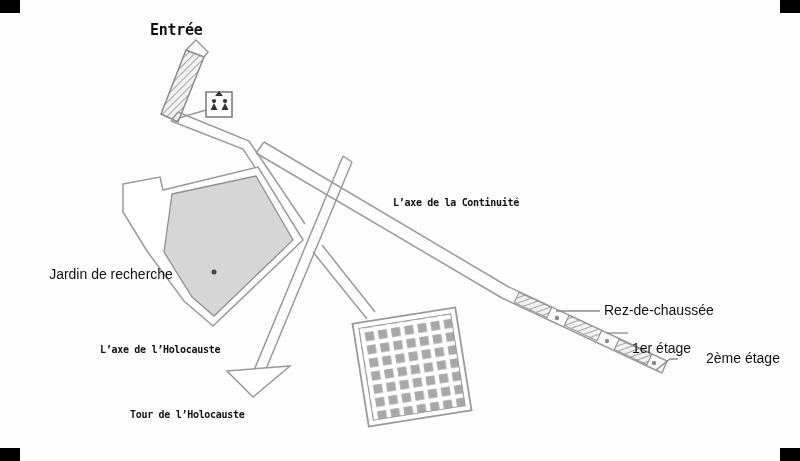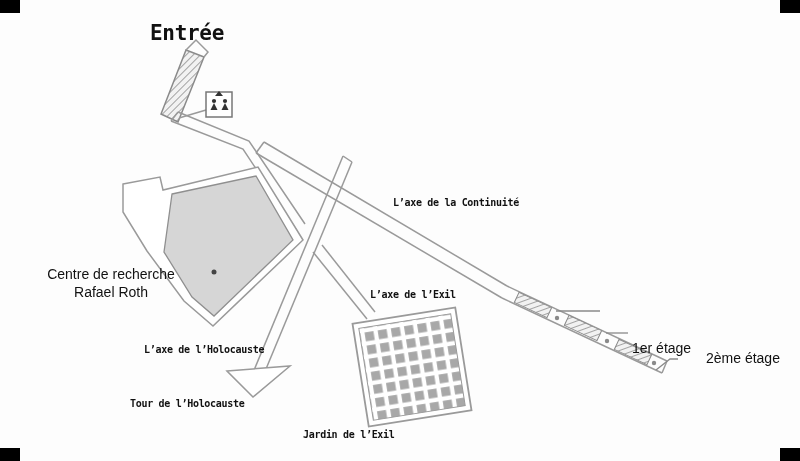--- a/index.html
+++ b/index.html
@@ -17,21 +17,21 @@
   .corner.tr { right:0; top:0; }
   .corner.bl { left:0; bottom:0; }
   .corner.br { right:0; bottom:0; }
   .lbl { position:absolute; white-space:nowrap; color:#111; }
   .lbl-mono {
     font-family:"DejaVu Sans Mono", monospace;
     font-weight:700;
     font-size:10px;
     letter-spacing:-0.3px;
   }
-  .lbl-mono.big { font-size:21px; }
+  .lbl-mono.big { font-size:15px; }
   .lbl-sans { font-family:"Liberation Sans", sans-serif; font-size:14px; }
   .research-block { text-align:center; width:166px; line-height:1.25; }
 </style>
 </head>
 <body>
 
 <div class="stage">
 
   <div class="corner tl"></div>
   <div class="corner tr"></div>
@@ -113,30 +113,28 @@
       <rect x="360" y="315" width="104" height="104" fill="#ffffff" stroke="#9a9a9a" stroke-width="1.8"></rect>
       <rect x="365.5" y="320.5" width="93" height="93" fill="url(#gardengrid)" stroke="#9a9a9a" stroke-width="1"></rect>
     </g>
   </svg>
 
   <div class="lbl lbl-mono big" style="left:150px; top:21px;">Entrée</div>
 
   <div class="lbl lbl-mono" style="left:393px; top:197px;">L’axe de la Continuité</div>
 
   <div class="lbl lbl-sans research-block" style="left:28px; top:266px;">
-    <div>Centre de recherche</div>
-    <div>Rafael Roth</div>
+    <div>Jardin de recherche</div>
   </div>
 
-  <div class="lbl lbl-mono" style="left:370px; top:289px;">L’axe de l’Exil</div>
 
-  <div class="lbl lbl-mono" style="left:100px; top:344px;margin-left:44px;">L’axe de l’Holocauste</div>
+  <div class="lbl lbl-mono" style="left:100px; top:344px;">L’axe de l’Holocauste</div>
 
-  <div class="lbl lbl-mono" style="left:130px; top:398px;">Tour de l’Holocauste</div>
+  <div class="lbl lbl-mono" style="left:130px; top:409px;">Tour de l’Holocauste</div>
 
-  <div class="lbl lbl-mono" style="left:303px; top:429px;">Jardin de l’Exil</div>
 
+  <div class="lbl lbl-sans" style="left:604px; top:302px;">Rez-de-chaussée</div>
 
   <div class="lbl lbl-sans" style="left:632px; top:340px;">1er étage</div>
 
   <div class="lbl lbl-sans" style="left:682px; top:350px;margin-left:24px;">2ème étage</div>
 
 </div>
 
 </body></html>

